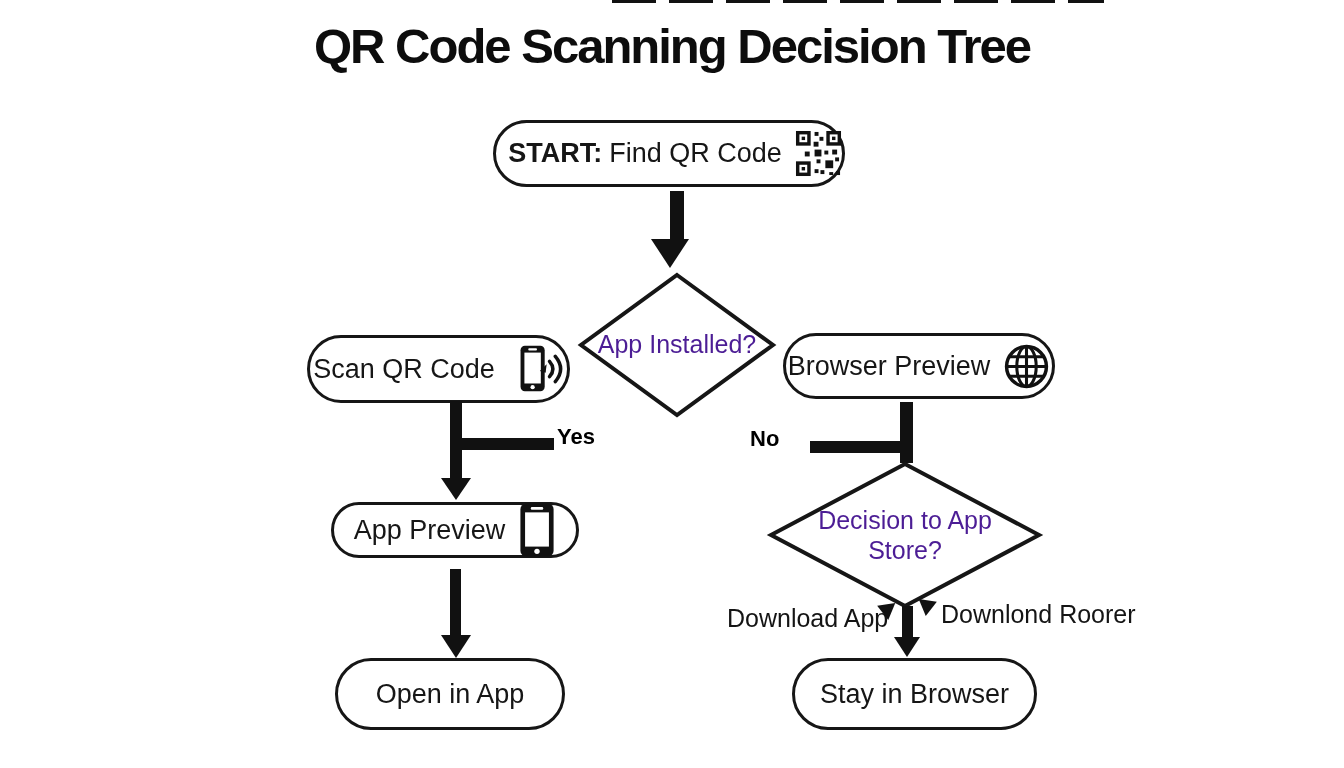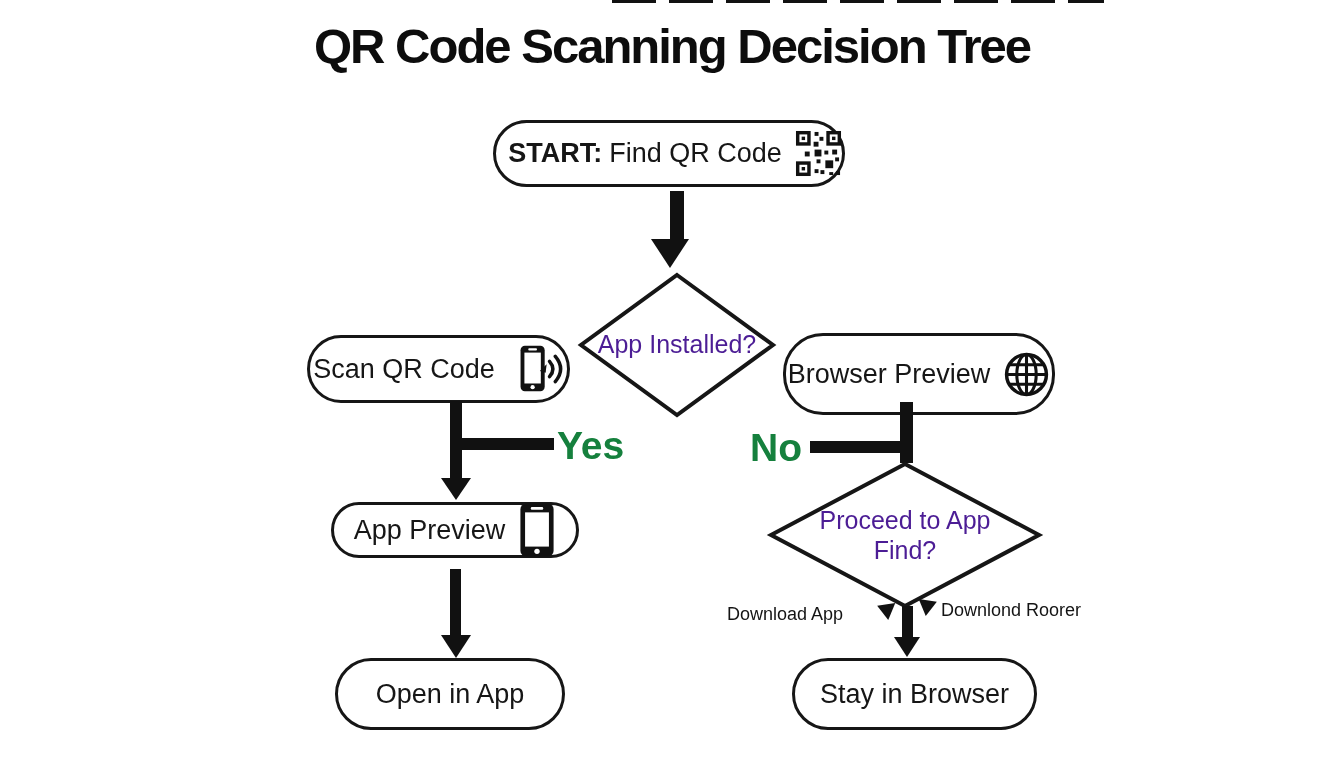--- a/index.html
+++ b/index.html
@@ -12,49 +12,49 @@
     font-size:49px;font-weight:bold;letter-spacing:-2px;color:#0d0d0d;
   }
   .pill{
     position:absolute;background:#ffffff;border:3px solid #161616;border-radius:40px;
     display:flex;align-items:center;justify-content:center;gap:13px;
     font-size:27px;color:#161616;box-sizing:border-box;white-space:nowrap;
   }
   .pill .strong{font-weight:bold;margin-right:7px;margin-left:12px;}
   .pill-start{left:493px;top:120px;width:352px;height:67px;}
   .pill-scan{left:307px;top:335px;width:263px;height:68px;}
-  .pill-browser{left:783px;top:333px;width:272px;height:82px;}
+  .pill-browser{left:783px;top:333px;width:272px;height:66px;}
   .pill-apppreview{left:331px;top:502px;width:248px;height:56px;}
   .pill-open{left:335px;top:658px;width:230px;height:72px;}
   .pill-stay{left:792px;top:658px;width:245px;height:72px;}
   .diamond{position:absolute;}
   .diamond svg{position:absolute;left:0;top:0;}
   .diamond .dlabel{
     position:absolute;left:50%;top:50%;transform:translate(-50%,-50%);
     text-align:center;font-size:25px;line-height:1.18;color:#4c1d95;width:200px;
   }
   .diamond-1{left:576px;top:271px;width:202px;height:148px;}
   .diamond-2{left:766px;top:460px;width:278px;height:150px;}
   .bar{position:absolute;background:#111111;}
   .bar-start-shaft{left:670px;top:191px;width:14px;height:50px;}
   .head{position:absolute;width:0;height:0;}
   .head-start{left:651px;top:239px;border-left:19px solid transparent;border-right:19px solid transparent;border-top:29px solid #111111;}
   .bar-left-v{left:450px;top:401px;width:12px;height:79px;}
   .head-left{left:441px;top:478px;border-left:15px solid transparent;border-right:15px solid transparent;border-top:22px solid #111111;}
   .bar-yes-h{left:456px;top:438px;width:98px;height:12px;}
   .bar-no-h{left:810px;top:441px;width:95px;height:12px;}
   .bar-right-v{left:900px;top:402px;width:13px;height:61px;}
-  .edge-label{position:absolute;font-size:39px;font-weight:bold;color:#15803d;}
+  .edge-label{position:absolute;font-size:22px;font-weight:bold;color:#000000;}
   .label-yes{left:557px;top:424px;}
   .label-no{left:750px;top:426px;}
   .bar-app-open{left:450px;top:569px;width:11px;height:68px;}
   .head-app-open{left:441px;top:635px;border-left:15px solid transparent;border-right:15px solid transparent;border-top:23px solid #111111;}
   .bar-store-stay{left:902px;top:606px;width:11px;height:33px;}
   .head-store-stay{left:894px;top:637px;border-left:13px solid transparent;border-right:13px solid transparent;border-top:20px solid #111111;}
-  .branch-label{position:absolute;font-size:18px;color:#141414;white-space:nowrap;}
+  .branch-label{position:absolute;font-size:25px;color:#141414;white-space:nowrap;}
   .label-download{left:727px;top:604px;}
   .label-roorer{left:941px;top:600px;}
   .tri{position:absolute;width:0;height:0;border-left:9px solid transparent;border-right:9px solid transparent;border-bottom:16px solid #111111;}
   .tri-ne{left:880px;top:600px;transform:rotate(52deg);}
   .tri-nw{left:916px;top:596px;transform:rotate(-52deg);}
   .top-artifact{
     position:absolute;left:612px;top:0;width:492px;height:3px;
     background:repeating-linear-gradient(90deg,#111111 0 44px,transparent 44px 57px);
   }
   .icon{flex:0 0 auto;display:block;}
@@ -156,21 +156,21 @@
       <rect x="6.5" y="10" width="23" height="33" fill="#ffffff"></rect>
       <rect x="12" y="4.8" width="12" height="2.6" rx="1.2" fill="#ffffff"></rect>
       <circle cx="18" cy="47.6" r="2.6" fill="#ffffff"></circle>
     </svg>
   </div>
 
   <div class="diamond diamond-2">
     <svg width="278" height="150" viewBox="0 0 278 150">
       <polygon points="139,4 273,75 139,146 5,75" fill="#ffffff" stroke="#161616" stroke-width="4" stroke-linejoin="miter"></polygon>
     </svg>
-    <div class="dlabel">Proceed to App Find?</div>
+    <div class="dlabel">Decision to App Store?</div>
   </div>
 
   <div class="branch-label label-download">Download App</div>
   <div class="tri tri-ne"></div>
   <div class="tri tri-nw"></div>
   <div class="branch-label label-roorer">Downlond Roorer</div>
 
   <div class="bar bar-app-open"></div>
   <div class="head head-app-open"></div>
 

